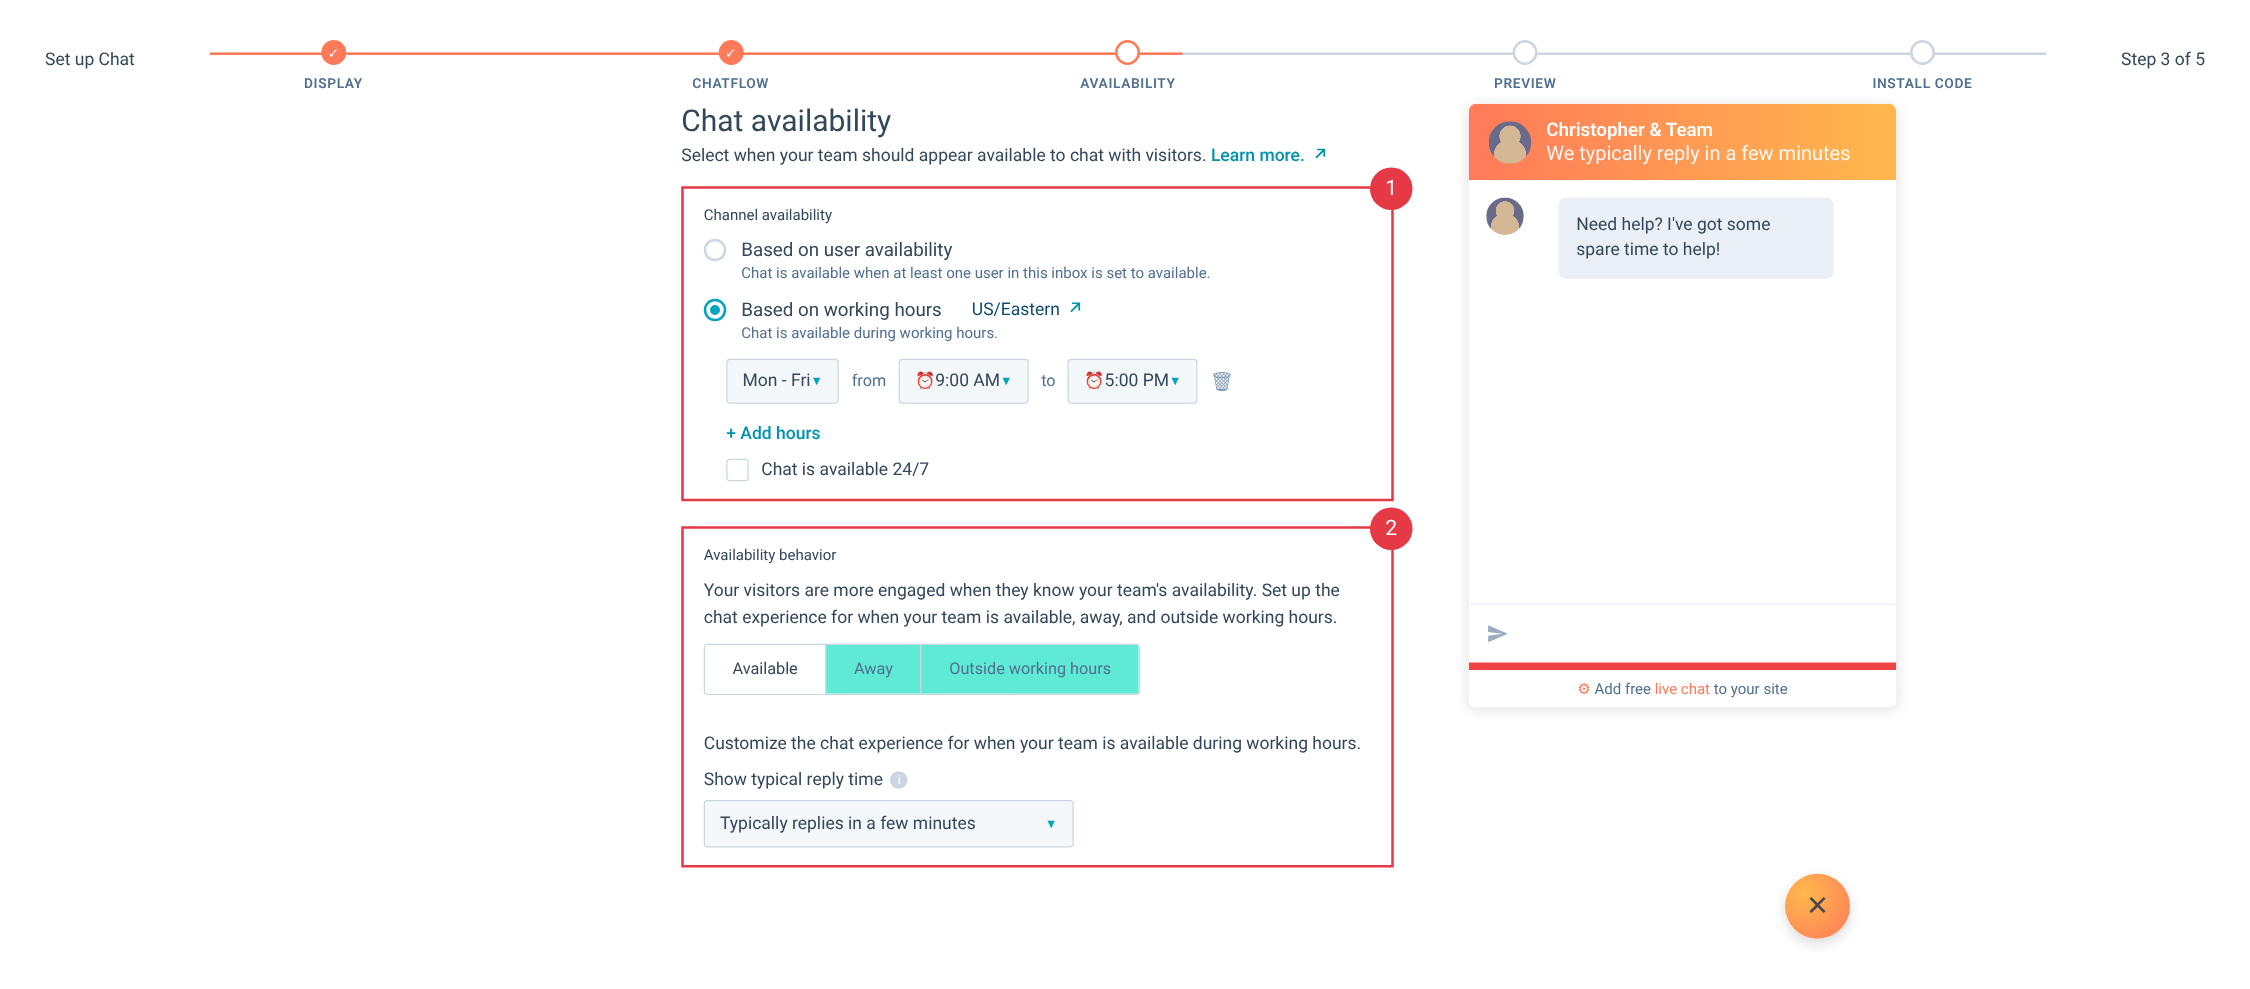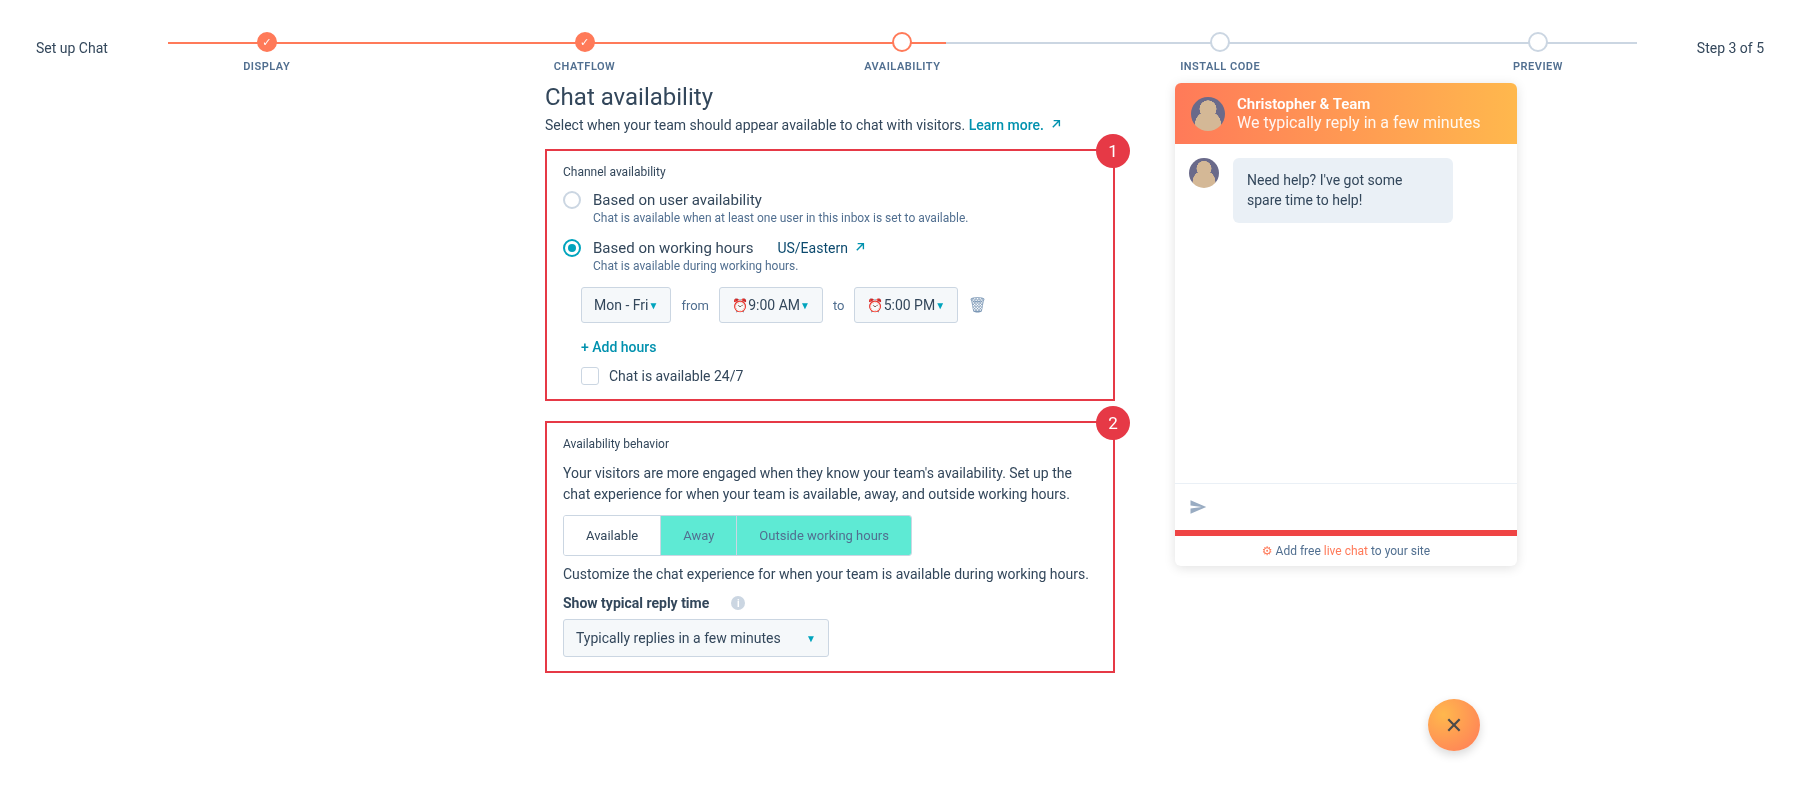--- a/index.html
+++ b/index.html
@@ -35,35 +35,35 @@
 .hours-row{display:flex;align-items:center;gap:10px;margin:10px 0 10px 18px}
 .sel{border:1px solid #cbd6e2;background:#f5f8fa;border-radius:3px;padding:9px 12px;display:flex;align-items:center;cursor:pointer;font-size:14px;color:#33475b}
 .sel .caret{color:#00a4bd;font-size:10px}
 .label-txt{font-size:13px;color:#516f90}
 .clock{font-size:13px}
 .trash{color:#7c98b6;cursor:pointer;font-size:15px}
 .addh{color:#0091ae;font-size:14px;font-weight:500;cursor:pointer;margin:6px 0 12px 18px;display:inline-block}
 .chk-row{display:flex;align-items:center;gap:10px;margin-left:18px}
 .chk{width:18px;height:18px;border:1px solid #cbd6e2;border-radius:3px;cursor:pointer}
 .body-txt{font-size:14px;color:#33475b;line-height:1.5;margin-bottom:10px}
-.tabs{display:flex;border:1px solid #cbd6e2;border-radius:3px;overflow:hidden;margin:8px 0 8px;width:fit-content}
+.tabs{display:flex;border:1px solid #cbd6e2;border-radius:3px;overflow:hidden;margin:8px 0 29px;width:fit-content}
 .tab{padding:12px 22px;font-size:13px;color:#516f90;cursor:pointer;border-right:1px solid #cbd6e2;background:#5eead4}
 .tab:last-child{border-right:none}
 .tab.active{background:#fff;color:#33475b}
-.field-label{font-size:14px;font-weight:700;margin-bottom:8px;display:flex;align-items:center;gap:22px}
+.field-label{font-size:14px;font-weight:400;margin-bottom:8px;display:flex;align-items:center;gap:6px}
 .info{width:14px;height:14px;border-radius:50%;background:#cbd6e2;color:#fff;font-size:10px;display:inline-flex;align-items:center;justify-content:center;cursor:pointer}
-.sel-wide{border:1px solid #cbd6e2;background:#f5f8fa;border-radius:3px;padding:10px 12px;display:flex;align-items:center;justify-content:space-between;cursor:pointer;width:266px;font-size:14px}
+.sel-wide{border:1px solid #cbd6e2;background:#f5f8fa;border-radius:3px;padding:10px 12px;display:flex;align-items:center;justify-content:space-between;cursor:pointer;width:296px;font-size:14px}
 .preview{width:342px}
 .chat-card{background:#fff;box-shadow:0 2px 12px rgba(0,0,0,.12);border-radius:6px;overflow:hidden}
 .chat-head{background:linear-gradient(90deg,#ff7a59,#ffb84d);padding:12px 16px;display:flex;align-items:center;gap:12px}
 .avatar{width:34px;height:34px;border-radius:50%;background:#6a6a8a;flex-shrink:0;background-image:radial-gradient(circle at 50% 35%,#d4b896 30%,transparent 31%),radial-gradient(circle at 50% 80%,#d4b896 40%,transparent 41%)}
 .chat-title{color:#fff;font-weight:600;font-size:15px}
 .chat-sub{color:rgba(255,255,255,.92);font-size:16px}
 .chat-body{height:340px;padding:14px;overflow-y:auto;border-bottom:1px solid #eaf0f6;position:relative}
-.msg-row{display:flex;gap:14px;align-items:flex-start}
+.msg-row{display:flex;gap:28px;align-items:flex-start}
 .msg-av{width:30px;height:30px;border-radius:50%;background:#6a6a8a;flex-shrink:0;background-image:radial-gradient(circle at 50% 35%,#d4b896 30%,transparent 31%),radial-gradient(circle at 50% 80%,#d4b896 40%,transparent 41%)}
 .bubble{background:#eaf0f6;border-radius:6px;padding:12px 14px;max-width:220px;font-size:14px;color:#33475b;line-height:1.45}
 .chat-input{padding:14px;display:flex;align-items:center}
 .send{color:#99acc2;font-size:16px}
 .chat-foot{text-align:center;padding:8px;font-size:12px;color:#516f90;border-top:6px solid #ef4444}
 .chat-foot .live{color:#ff7a59}
 .fab{position:fixed;right:320px;bottom:40px;width:52px;height:52px;border-radius:50%;background:radial-gradient(circle at 30% 30%,#ffb84d,#ff7a59);display:flex;align-items:center;justify-content:center;color:#4a4a4a;font-size:22px;cursor:pointer;box-shadow:0 4px 10px rgba(0,0,0,.15)}
 svg{display:block}
 </style>
 </head>
@@ -82,25 +82,25 @@
       <div class="step done">
         <div class="step-dot">✓</div>
         <div class="step-label">CHATFLOW</div>
       </div>
       <div class="step current">
         <div class="step-dot"></div>
         <div class="step-label">AVAILABILITY</div>
       </div>
       <div class="step">
         <div class="step-dot"></div>
-        <div class="step-label">INSTALL CODE</div>
+        <div class="step-label">PREVIEW</div>
       </div>
       <div class="step">
         <div class="step-dot"></div>
-        <div class="step-label">PREVIEW</div>
+        <div class="step-label">INSTALL CODE</div>
       </div>
     </div>
   </div>
   <div class="title-right">Step 3 of 5</div>
 </div>
 
 <div class="main">
   <div class="left">
     <h1 class="page-h">Chat availability</h1>
     <p class="page-sub">

